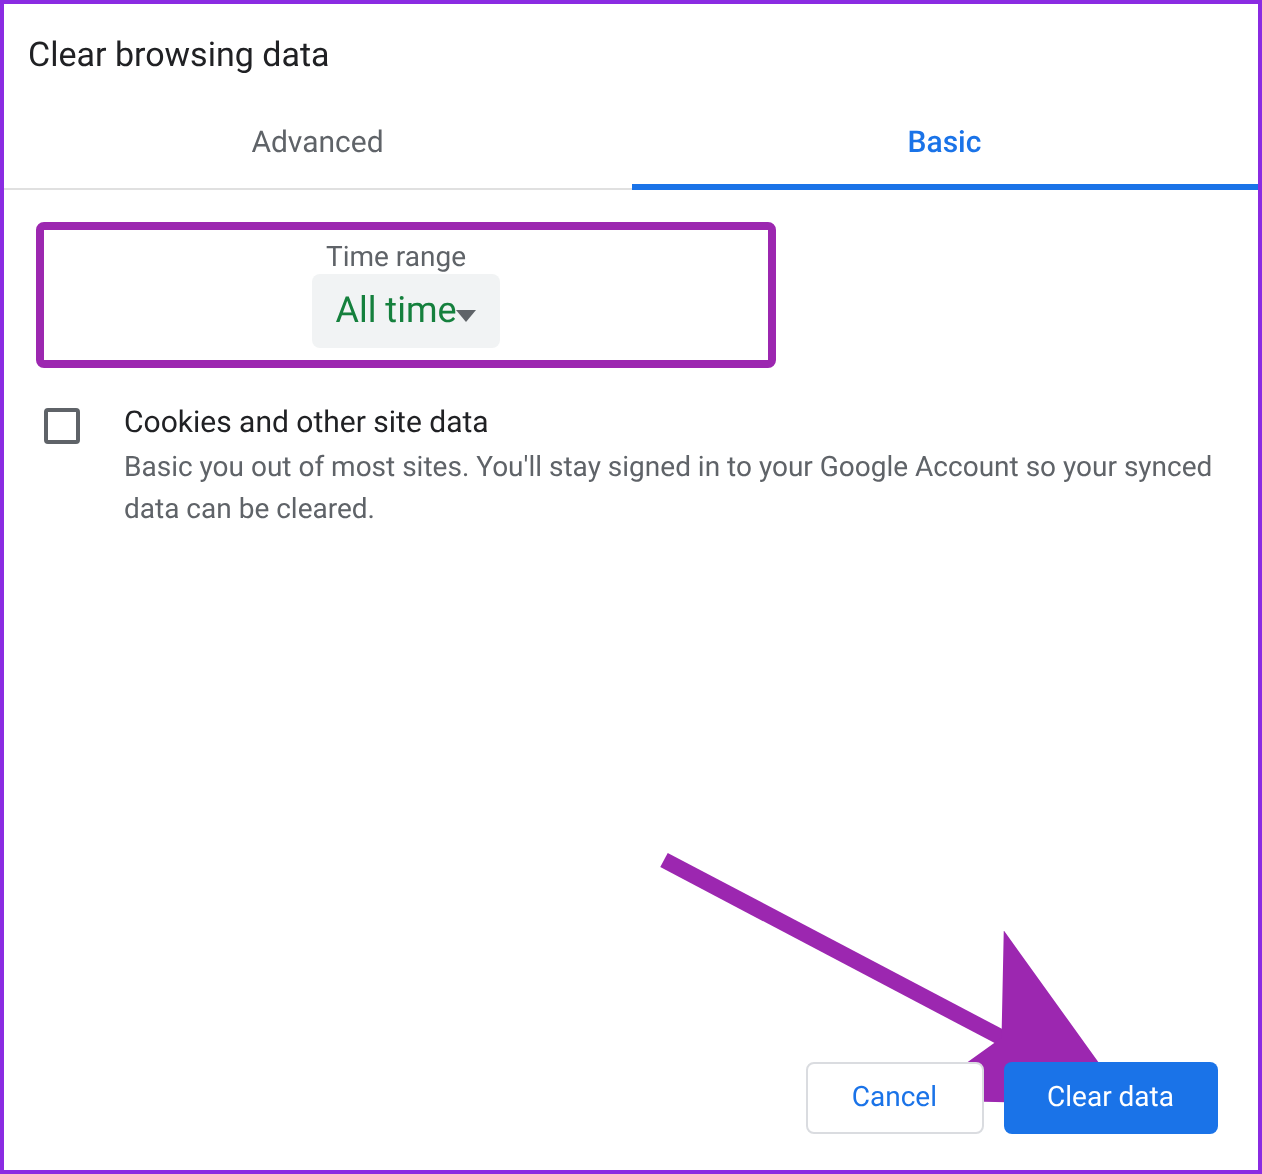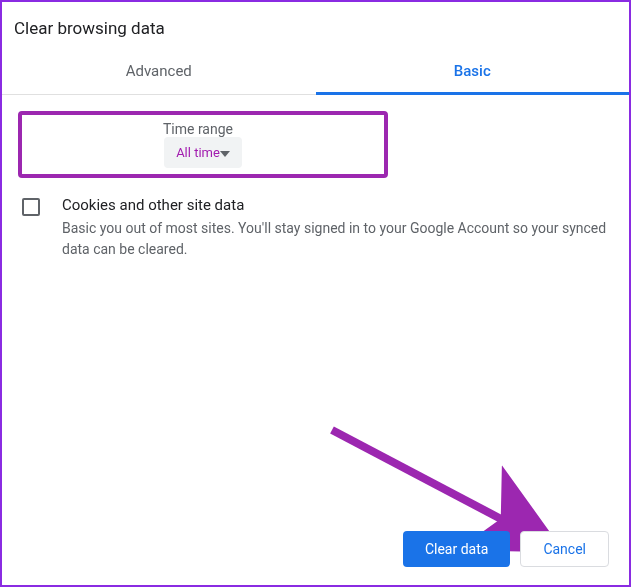--- a/index.html
+++ b/index.html
@@ -66,22 +66,22 @@
     }
     .time-range-select {
       display: flex;
       align-items: center;
       justify-content: space-between;
       background: #f1f3f4;
       border-radius: 4px;
       padding: 8px 12px;
       flex: 1;
       cursor: pointer;
-      color: #a21caf;
-      font-size: 13px;
+      color: #15803d;
+      font-size: 18px;
     }
     .dropdown-arrow {
       margin-left: auto;
     }
     .options {
       padding: 0 20px;
     }
     .option-row {
       display: flex;
       align-items: flex-start;
@@ -198,15 +198,15 @@
 <svg class="annotation-arrow" width="240" height="140" viewBox="0 0 240 140">
   <defs>
     <marker id="arrowhead" markerWidth="12" markerHeight="12" refX="6" refY="6" orient="auto">
       <path d="M0,0 L12,6 L0,12 L3,6 Z" fill="#9c27b0"></path>
     </marker>
   </defs>
   <line x1="10" y1="10" x2="200" y2="110" stroke="#9c27b0" stroke-width="8" marker-end="url(#arrowhead)"></line>
 </svg>
 
 <div class="buttons">
+  <button class="btn btn-cancel">Cancel</button>
   <button class="btn btn-primary">Clear data</button>
-  <button class="btn btn-cancel">Cancel</button>
 </div>
 
 </body></html>

